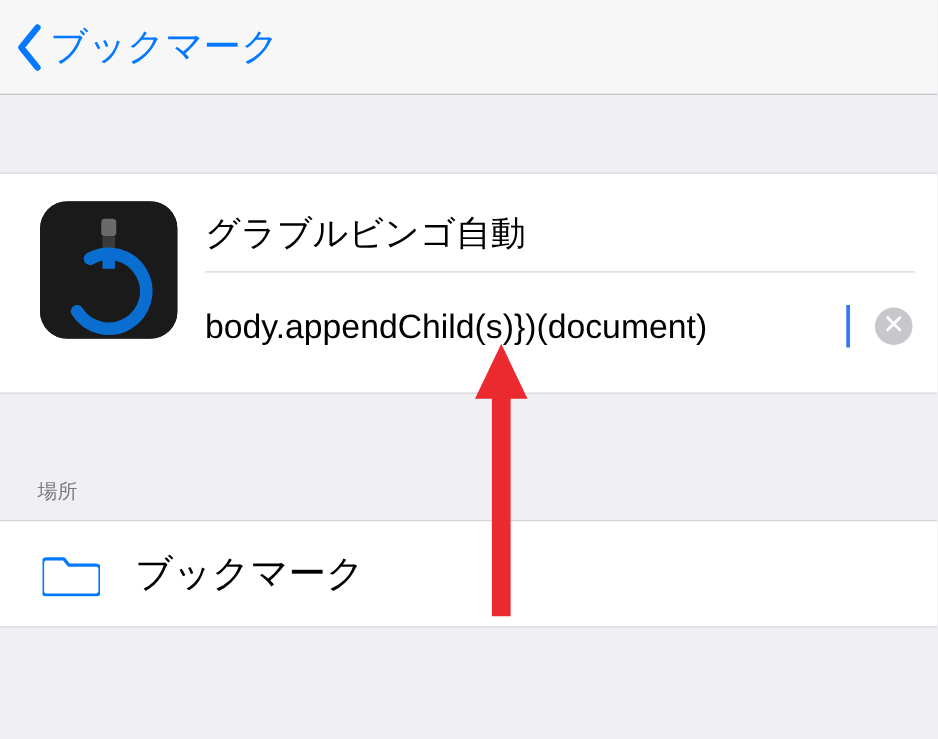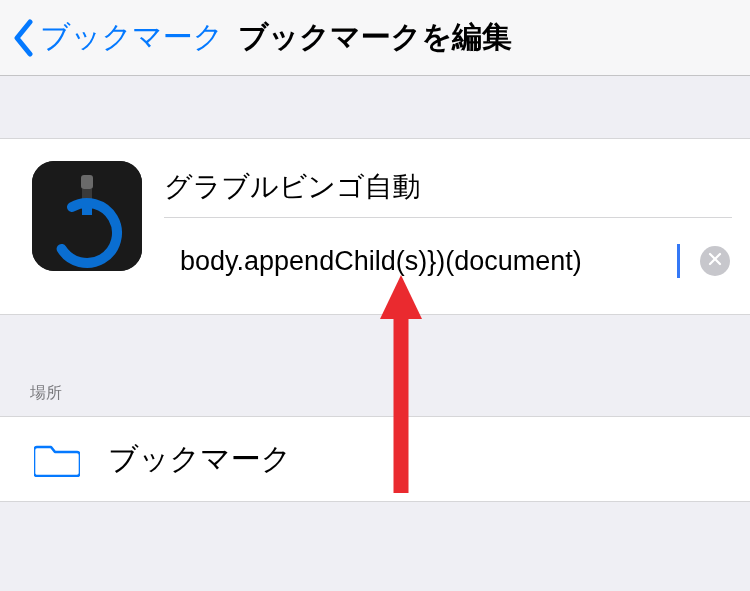--- a/index.html
+++ b/index.html
@@ -103,21 +103,20 @@
     .field-row.url {
       height: 70px;
       margin-top: 8px;
       padding-right: 2px;
     }
     .url-input-wrap {
       flex: 1;
       display: flex;
       align-items: center;
       position: relative;
-      margin-left: 16px;
     }
     .url-input-wrap input {
       font-size: 27px;
       padding-right: 6px;
     }
     .cursor-bar {
       display: inline-block;
       width: 3px;
       height: 34px;
       background: #3478f6;
@@ -186,21 +185,20 @@
 
 <div class="nav-bar">
   <div class="back-button">
     <span class="back-chevron">
       <svg viewBox="0 0 22 38">
         <polyline points="18,3 5,19 18,35" fill="none" stroke="#0479ff" stroke-width="5" stroke-linecap="round" stroke-linejoin="round"></polyline>
       </svg>
     </span>
     <span>ブックマーク</span>
   </div>
-  <div class="nav-title">ブックマークを編集</div>
 </div>
 
 <div class="spacer-top"></div>
 
 <div class="edit-panel">
   <div class="bookmark-icon">
     <svg viewBox="0 0 110 110">
       <rect x="0" y="0" width="110" height="110" fill="#1a1a1a"></rect>
       <rect x="49" y="14" width="12" height="14" rx="3" fill="#6a6a6a"></rect>
       <rect x="50" y="28" width="10" height="20" fill="#3a3a3a"></rect>

